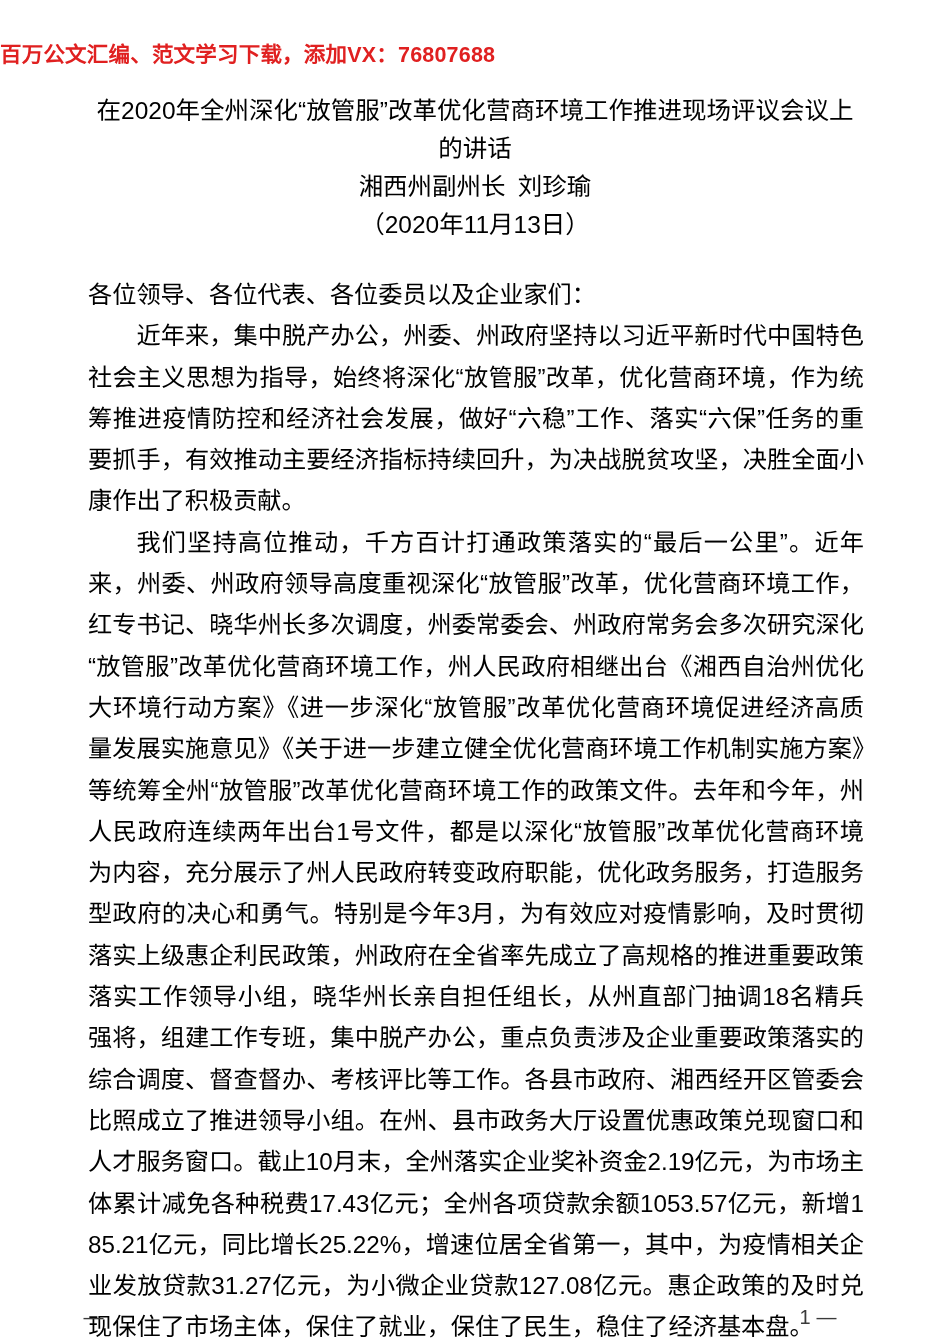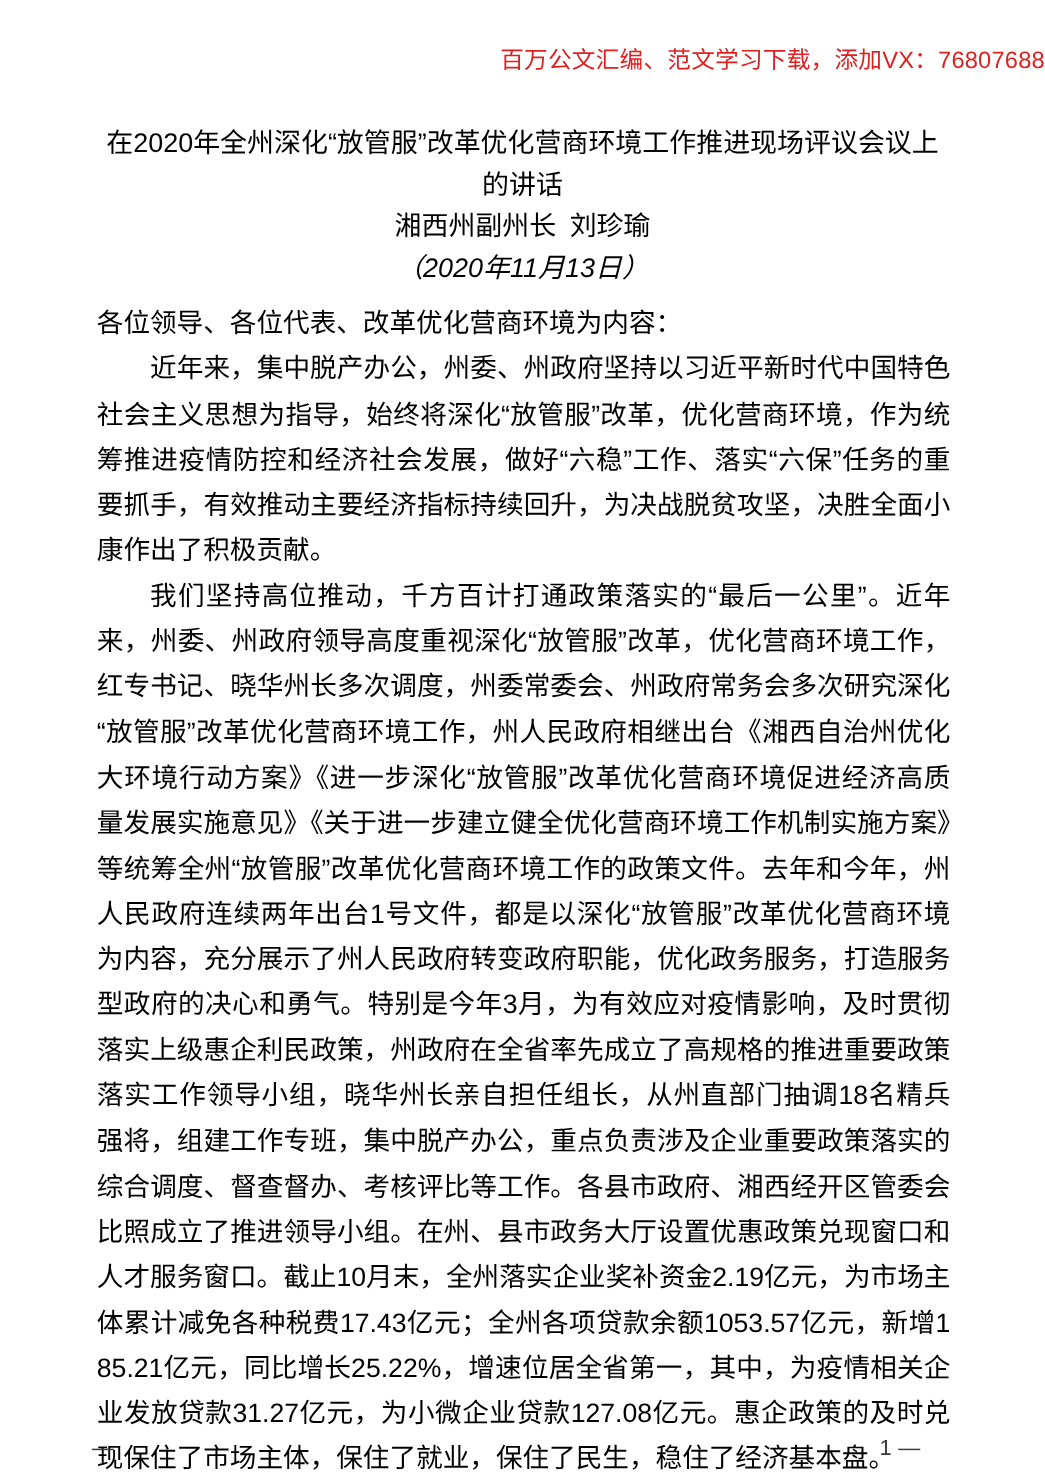--- a/index.html
+++ b/index.html
@@ -22,33 +22,33 @@
     overflow: hidden;
     box-sizing: border-box;
   }
 
   
   .promo-banner {
     position: absolute;
     left: 0;
     top: 40px;
     width: 950px;
-    text-align: right;
+    text-align: left;
     font-size: 21.5px;
-    font-weight: 400;
+    font-weight: 700;
     letter-spacing: 0.2px;
     line-height: 30px;
     white-space: nowrap;
   }
 
   
   .title-block {
     position: absolute;
     left: 88px;
-    top: 112px;
+    top: 92px;
     width: 774px;
   }
   .doc-title {
     font-size: 24.5px;
     line-height: 38px;
     text-align: center;
     font-weight: 400;
     letter-spacing: 0px;
     margin: 0;
   }
@@ -60,21 +60,20 @@
     margin: 0;
     white-space: pre;
     font-family: Liberation Serif, serif;
   }
   .doc-date {
     font-size: 24.5px;
     line-height: 38px;
     text-align: center;
     font-weight: 400;
     margin: 0;
-    font-style: italic;
   }
 
   
   .body-block {
     position: absolute;
     left: 88px;
     top: 274px;
     width: 776px;
   }
   .para {
@@ -116,21 +115,21 @@
 
   <div class="promo-banner" style="color: rgb(224, 32, 32);">百万公文汇编、范文学习下载，添加VX：76807688</div>
 
   <div class="title-block">
     <h1 class="doc-title">在2020年全州深化“放管服”改革优化营商环境工作推进现场评议会议上的讲话</h1>
     <div class="doc-byline">湘西州副州长  刘珍瑜</div>
     <div class="doc-date">（2020年11月13日）</div>
   </div>
 
   <div class="body-block">
-    <p class="para">各位领导、各位代表、改革优化营商环境为内容：</p>
+    <p class="para">各位领导、各位代表、各位委员以及企业家们：</p>
     <p class="para indent">近年来，集中脱产办公，州委、州政府坚持以习近平新时代中国特色社会主义思想为指导，始终将深化“放管服”改革，优化营商环境，作为统筹推进疫情防控和经济社会发展，做好“六稳”工作、落实“六保”任务的重要抓手，有效推动主要经济指标持续回升，为决战脱贫攻坚，决胜全面小康作出了积极贡献。</p>
     <p class="para indent">我们坚持高位推动，千方百计打通政策落实的“最后一公里”。近年来，州委、州政府领导高度重视深化“放管服”改革，优化营商环境工作，红专书记、晓华州长多次调度，州委常委会、州政府常务会多次研究深化“放管服”改革优化营商环境工作，州人民政府相继出台《湘西自治州优化大环境行动方案》《进一步深化“放管服”改革优化营商环境促进经济高质量发展实施意见》《关于进一步建立健全优化营商环境工作机制实施方案》等统筹全州“放管服”改革优化营商环境工作的政策文件。去年和今年，州人民政府连续两年出台1号文件，都是以深化“放管服”改革优化营商环境为内容，充分展示了州人民政府转变政府职能，优化政务服务，打造服务型政府的决心和勇气。特别是今年3月，为有效应对疫情影响，及时贯彻落实上级惠企利民政策，州政府在全省率先成立了高规格的推进重要政策落实工作领导小组，晓华州长亲自担任组长，从州直部门抽调18名精兵强将，组建工作专班，集中脱产办公，重点负责涉及企业重要政策落实的综合调度、督查督办、考核评比等工作。各县市政府、湘西经开区管委会比照成立了推进领导小组。在州、县市政务大厅设置优惠政策兑现窗口和人才服务窗口。截止10月末，全州落实企业奖补资金2.19亿元，为市场主体累计减免各种税费17.43亿元；全州各项贷款余额1053.57亿元，新增185.21亿元，同比增长25.22%，增速位居全省第一，其中，为疫情相关企业发放贷款31.27亿元，为小微企业贷款127.08亿元。惠企政策的及时兑现保住了市场主体，保住了就业，保住了民生，稳住了经济基本盘。</p>
   </div>
 
   <div class="page-footer">
     <span>—</span><span class="num">1</span><span>—</span>
   </div>
 
 </div>
 

